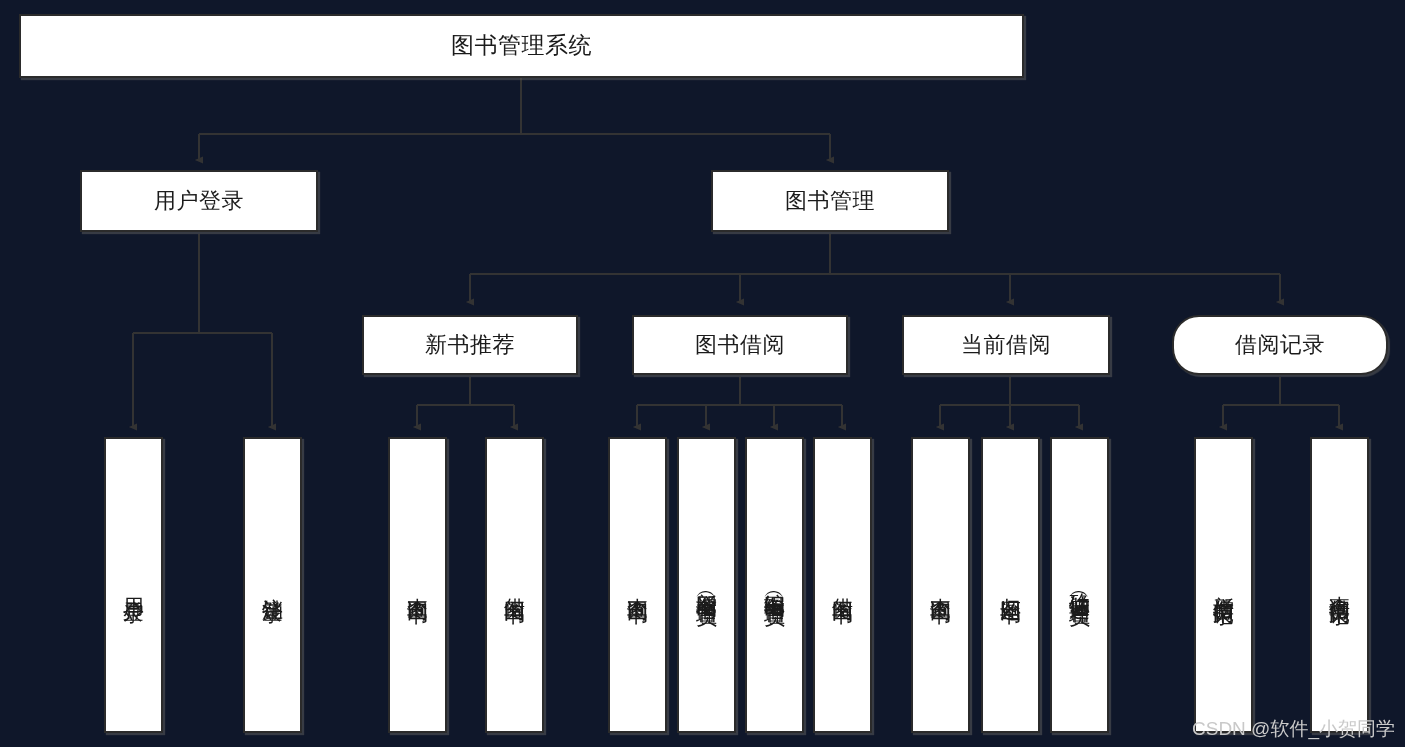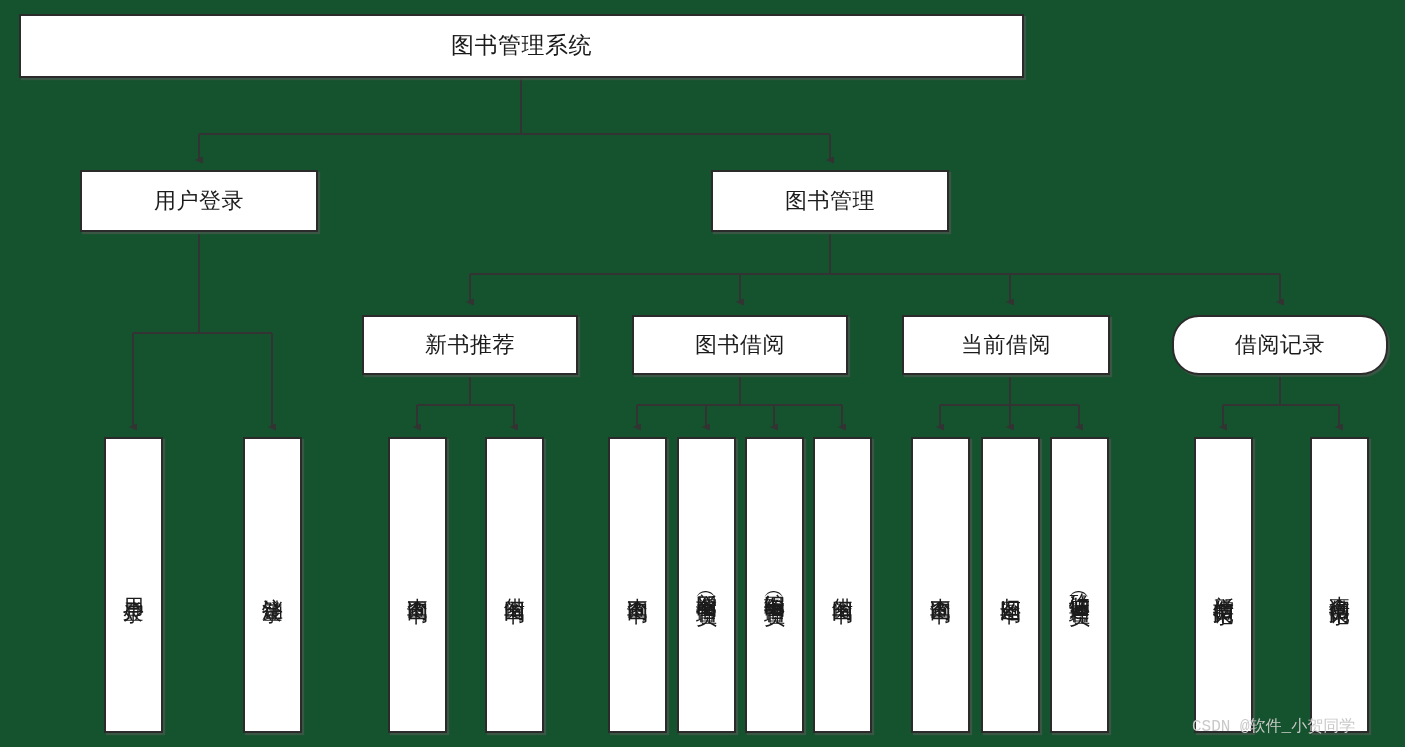--- a/index.html
+++ b/index.html
@@ -8,21 +8,21 @@
     padding: 0;
     background: #ffffff;
   }
   body {
     font-family: "DejaVu Sans", "Liberation Sans", sans-serif;
   }
   #diagram-root {
     position: relative;
     width: 1405px;
     height: 747px;
-    background: #14532d;
+    background: #0f172a;
     overflow: hidden;
   }
   svg.flow-canvas {
     position: absolute;
     left: 0;
     top: 0;
     width: 1405px;
     height: 747px;
     display: block;
   }
@@ -55,22 +55,22 @@
     line-height: 1.05;
     white-space: nowrap;
   }
   .leaf {
     align-items: center;
     justify-content: center;
     padding: 4px 0;
   }
   .watermark {
     position: absolute;
-    font-family: Liberation Mono, monospace;
-    font-size: 16px;
+    font-family: Liberation Sans, sans-serif;
+    font-size: 19px;
     color: #c9c9c9;
     white-space: nowrap;
     pointer-events: none;
     user-select: none;
     text-align: right;
   }
 </style>
 </head>
 <body>
 

